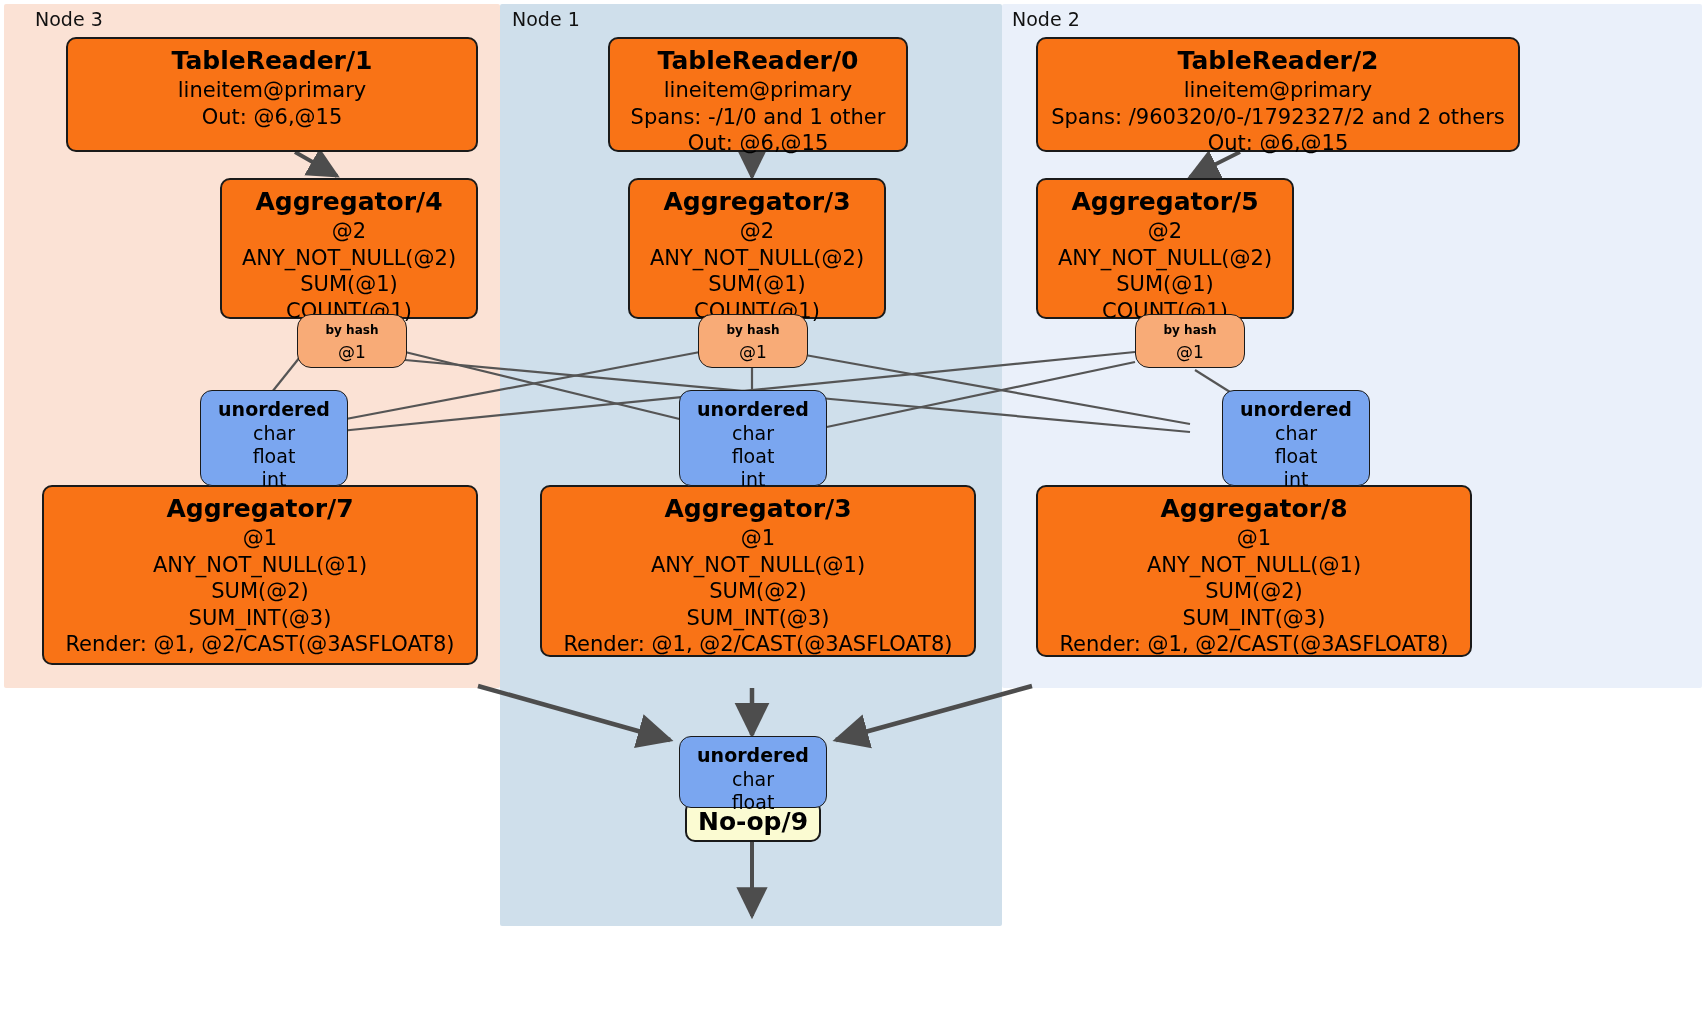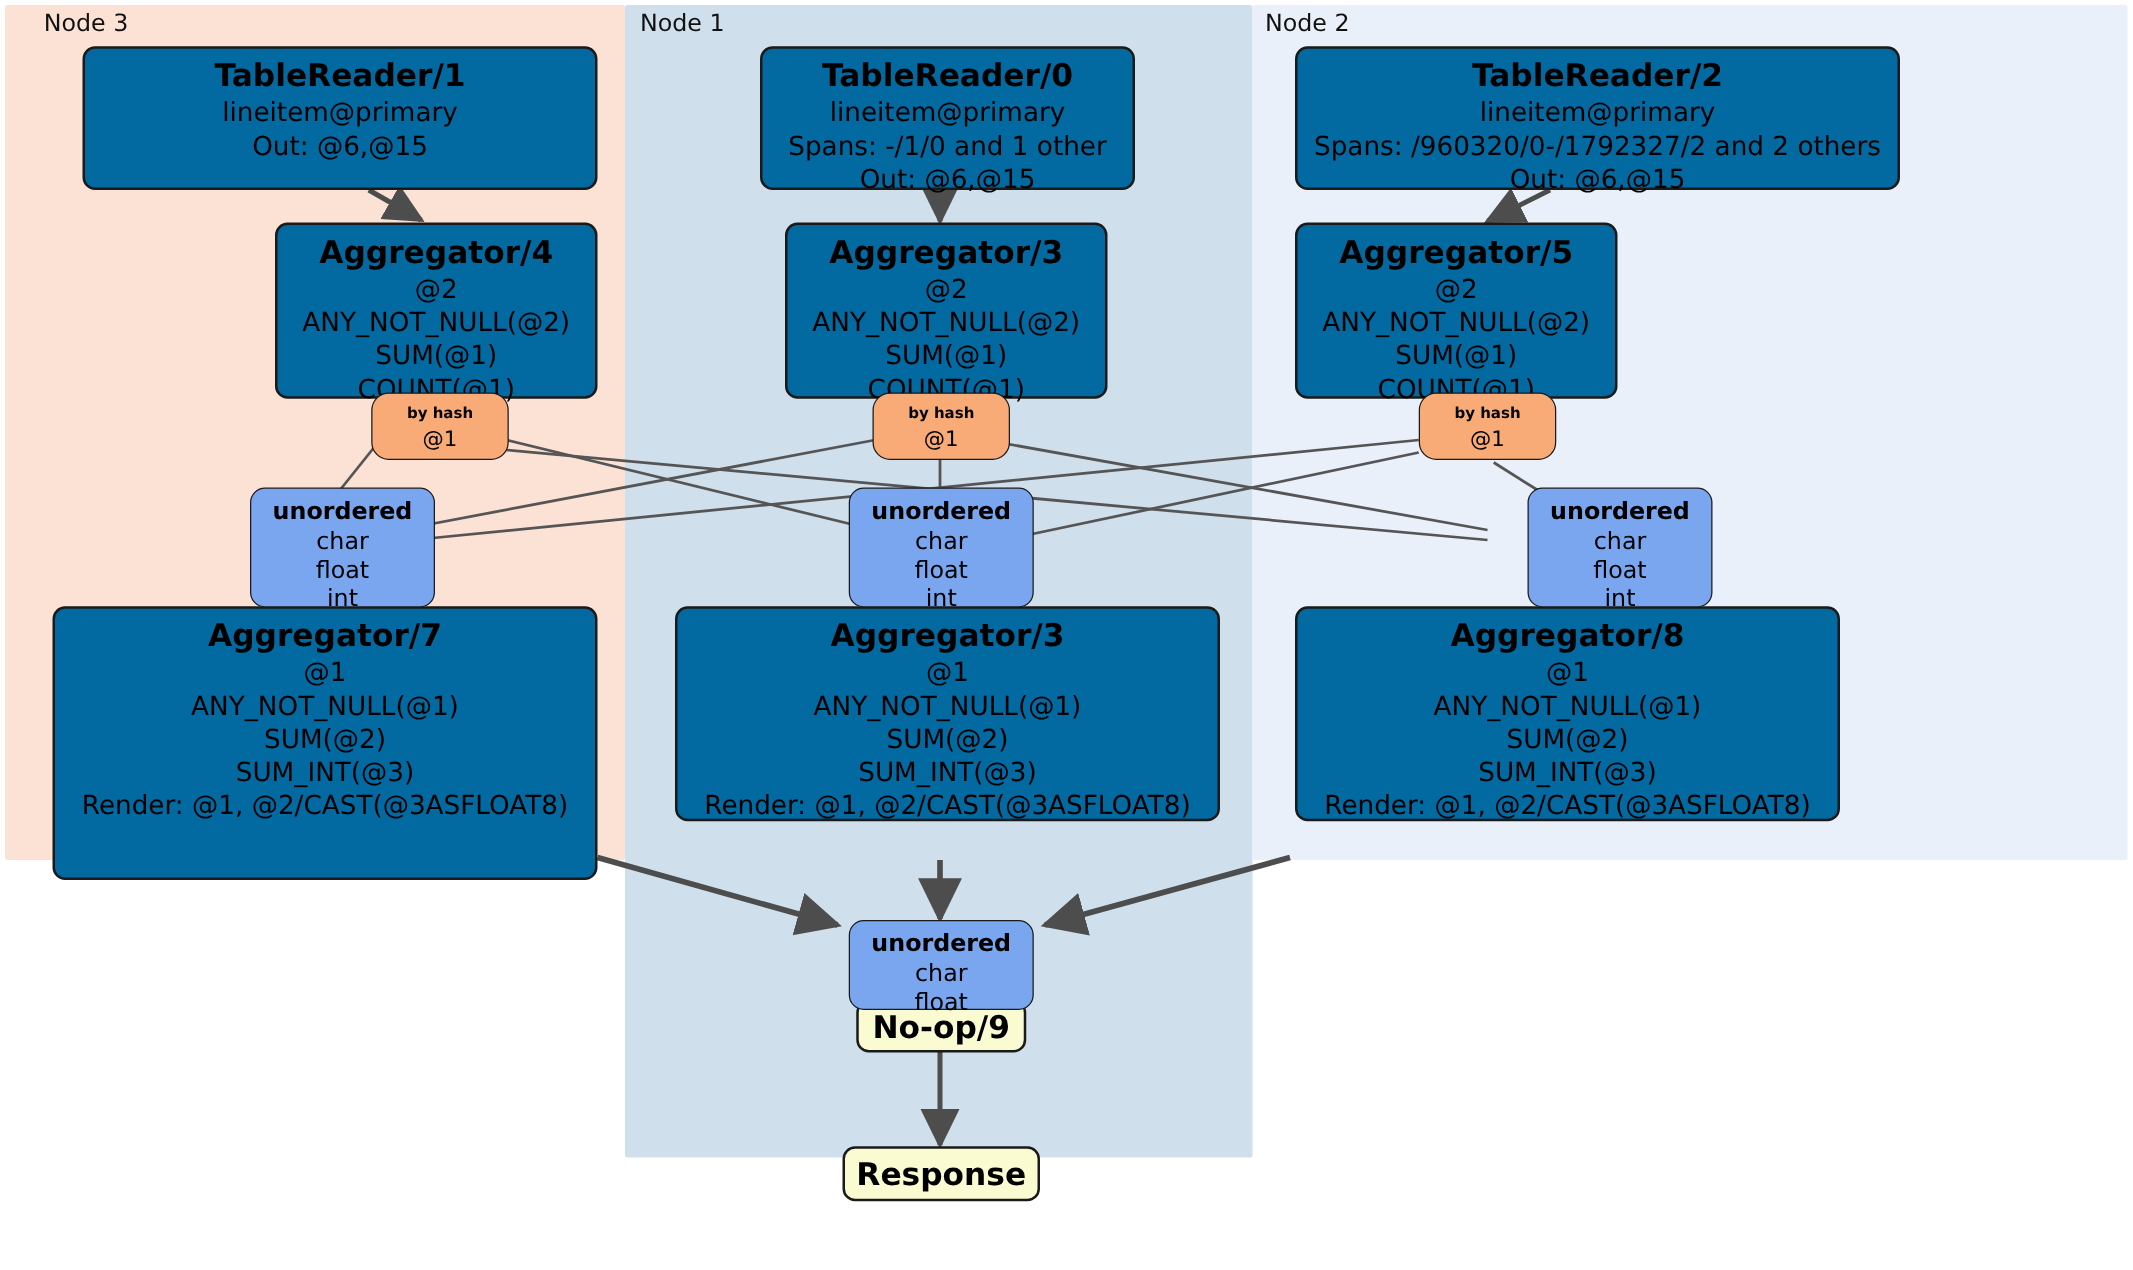--- a/index.html
+++ b/index.html
@@ -17,21 +17,21 @@
     font-family:"DejaVu Sans","Liberation Sans",sans-serif;
     white-space:nowrap;
   }
 
   
   #edges{position:absolute;left:0;top:0;width:1706px;height:1016px;pointer-events:none;}
 
   
   .proc{
     position:absolute;
-    background:#0369a1;
+    background:#f97316;
     border:2px solid #1a1a1a;
     border-radius:10px;
     box-sizing:border-box;
     text-align:center;
     color:#000;
     font-size:21px;
     line-height:27px;
     display:flex;flex-direction:column;justify-content:flex-start;align-items:center;
     padding-top:6px;
     z-index:5;
@@ -143,21 +143,21 @@
     <span class="rs">@1</span>
   </div>
 
   <div class="sync" style="left:200px;top:390px;width:148px;height:96px;">
     <span class="st">unordered</span>
     <span class="sl">char</span>
     <span class="sl">float</span>
     <span class="sl">int</span>
   </div>
 
-  <div class="proc" style="left:42px;top:485px;width:436px;height:219px;">
+  <div class="proc" style="left:42px;top:485px;width:436px;height:180px;">
     <span class="ttl">Aggregator/7</span>
     <span class="ln">@1</span>
     <span class="ln">ANY_NOT_NULL(@1)</span>
     <span class="ln">SUM(@2)</span>
     <span class="ln">SUM_INT(@3)</span>
     <span class="ln">Render: @1, @2/CAST(@3ASFLOAT8)</span>
   </div>
 
   <div class="proc" style="left:608px;top:37px;width:300px;height:115px;">
     <span class="ttl">TableReader/0</span>
@@ -198,23 +198,20 @@
   <div class="sync" style="left:679px;top:736px;width:148px;height:72px;">
     <span class="st">unordered</span>
     <span class="sl">char</span>
     <span class="sl">float</span>
   </div>
 
   <div class="small-proc" style="left:685px;top:800px;width:136px;height:42px;">
     <span>No-op/9</span>
   </div>
 
-  <div class="small-proc" style="left:674px;top:917px;width:158px;height:44px;">
-    <span>Response</span>
-  </div>
 
   <div class="proc" style="left:1036px;top:37px;width:484px;height:115px;">
     <span class="ttl">TableReader/2</span>
     <span class="ln">lineitem@primary</span>
     <span class="ln">Spans: /960320/0-/1792327/2 and 2 others</span>
     <span class="ln">Out: @6,@15</span>
   </div>
 
   <div class="proc" style="left:1036px;top:178px;width:258px;height:141px;">
     <span class="ttl">Aggregator/5</span>

